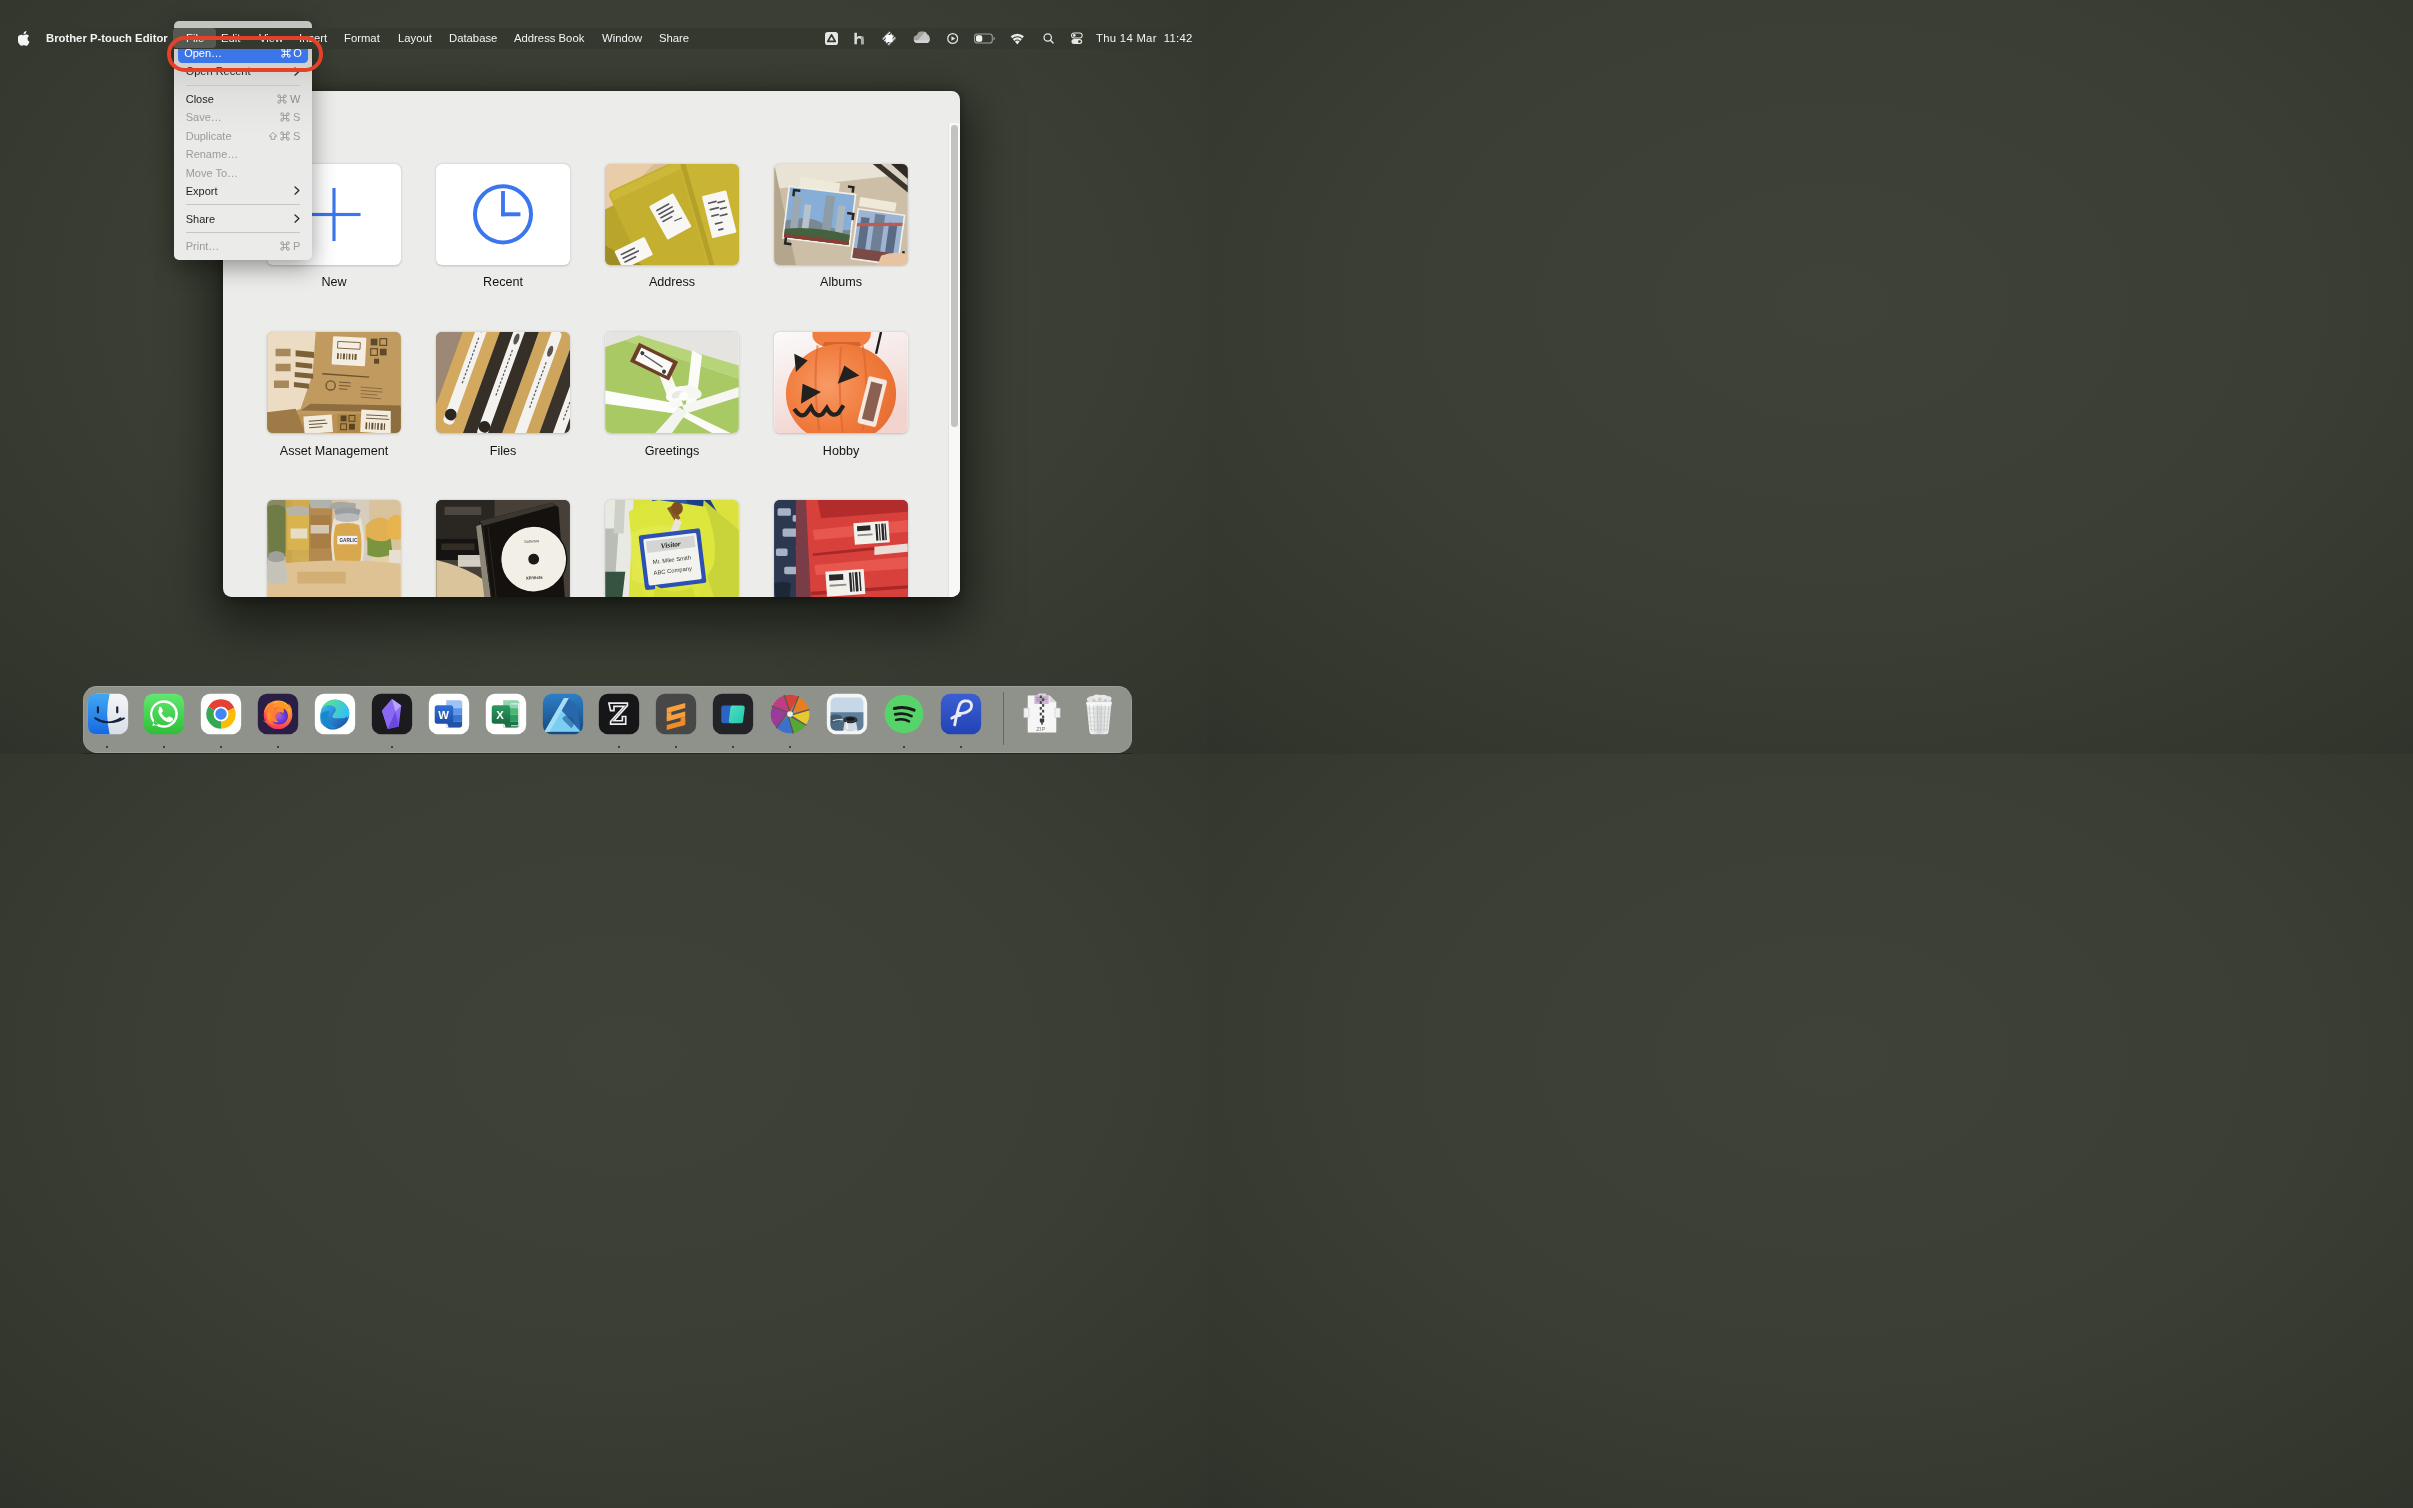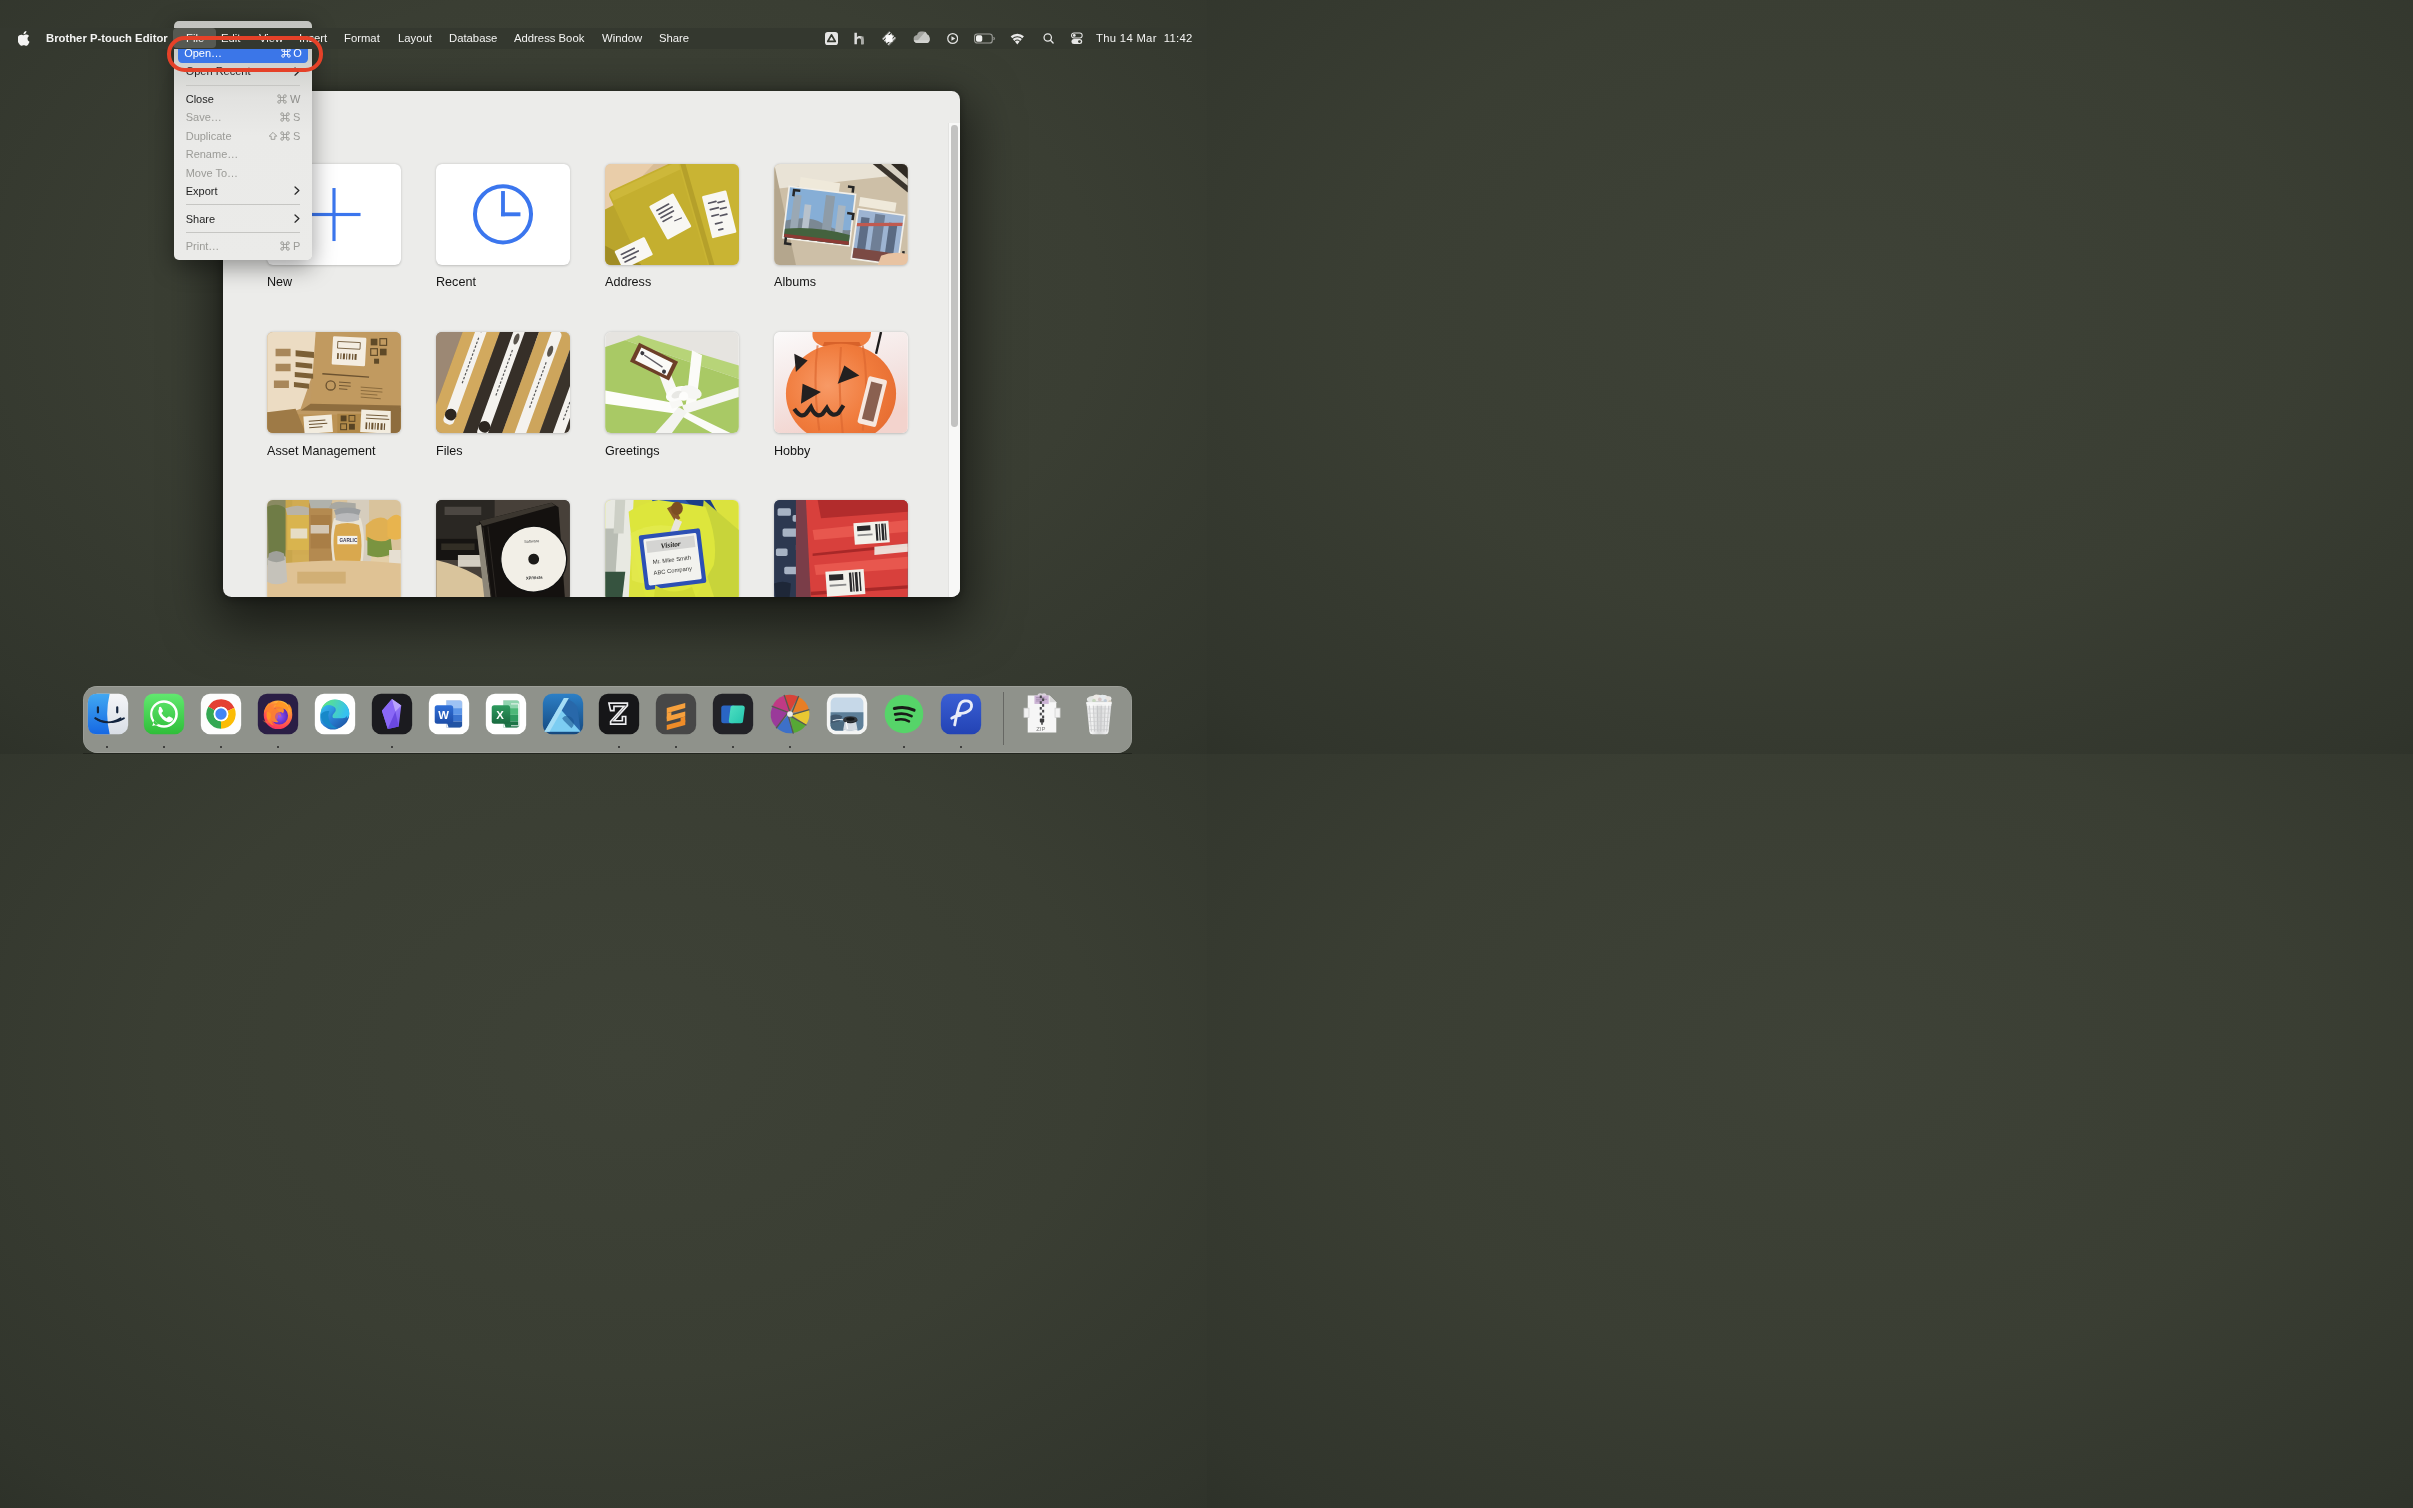--- a/index.html
+++ b/index.html
@@ -42,21 +42,21 @@
 .ellip:after { content:""; position:absolute; left:1.3px; top:3.6px; width:1.5px; height:1.5px; border-radius:50%; background:#58585a;
   box-shadow: 2.6px 0 0 #58585a, 5.2px 0 0 #58585a; }
 .scrolltrack { position:absolute; left:725px; top:32px; width:11.7px; bottom:0; background:#f8f8f7; border-left:0.8px solid #e3e3e1; }
 .thumb { position:absolute; left:728px; top:34px; width:6.7px; height:302px; border-radius:3.4px; background:#c2c2c1; }
 
 .card {
   position:absolute; width:134px; height:101px; border-radius:5.9px; background:#fff;
   box-shadow:0 0.8px 2.5px rgba(0,0,0,0.2), 0 0 0.4px rgba(0,0,0,0.08); overflow:hidden;
 }
 .card svg { display:block; }
-.clabel { position:absolute; width:134px; font-size:12.6px; color:#141414; }
+.clabel { position:absolute; width:134px; text-align:center; font-size:12.6px; color:#141414; }
 
 .menu {
   position:absolute; left:174px; top:20.5px; width:138px; height:239px; border-radius:5px;
   background:linear-gradient(180deg, #c2c3bf 0%, #cbccc8 14%, #e2e2e0 32%, #eaeae8 48%, #ebebe9 100%);
   box-shadow:0 6.7px 23.5px rgba(0,0,0,0.4), 0 0 0.4px rgba(0,0,0,0.25);
   padding-top:5px; font-size:11px;
 }
 .mi { height:18.4px; display:flex; align-items:center; padding:0 11.7px 0 11.7px; color:#1f1f1f; }
 .mi .sc { margin-left:auto; color:#8e8e8b; display:flex; align-items:center; gap:2.5px; }
 .mi.dis { color:#9b9b97; }

